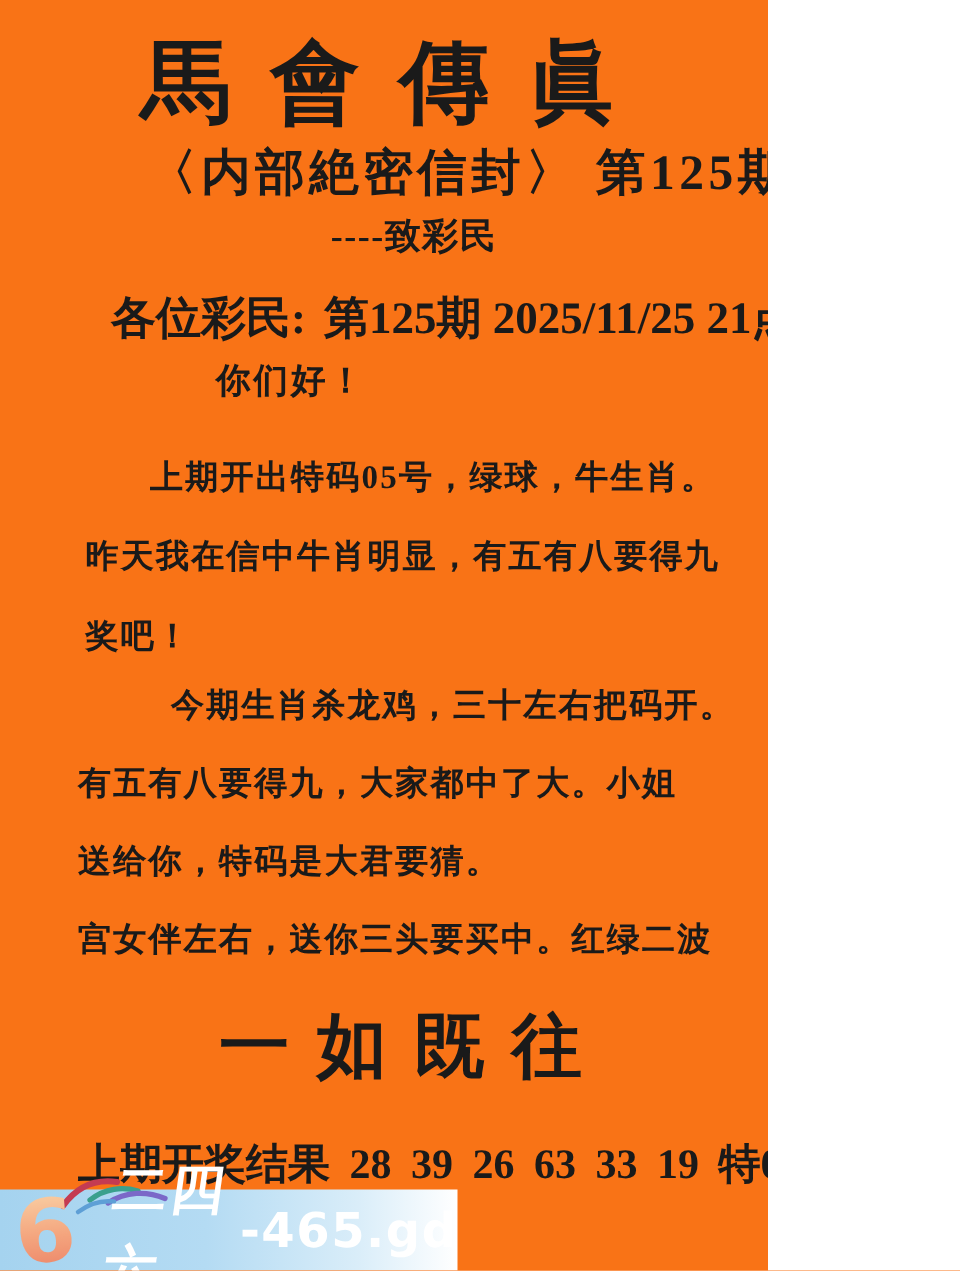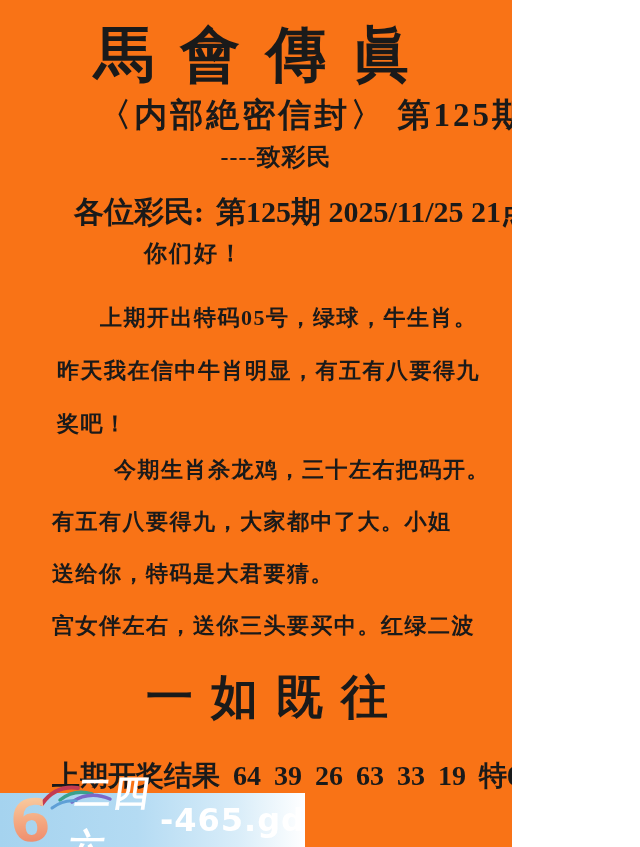--- a/index.html
+++ b/index.html
@@ -95,21 +95,21 @@
   <div class="para para2">
     <div class="line">今期生肖杀龙鸡，三十左右把码开。</div>
     <div class="line">有五有八要得九，大家都中了大。小姐</div>
     <div class="line">送给你，特码是大君要猜。</div>
     <div class="line">宫女伴左右，送你三头要买中。红绿二波</div>
   </div>
 
   <div class="abs slogan">一如既往</div>
 
   <div class="abs results">
-    <span>上期开奖结果</span><span class="num">64</span><span class="num">39</span><span class="num">26</span><span class="num">63</span><span class="num">33</span><span class="num">19</span><span class="special">特05</span>
+    <span>上期开奖结果</span><span class="num">28</span><span class="num">39</span><span class="num">26</span><span class="num">63</span><span class="num">33</span><span class="num">19</span><span class="special">特05</span>
   </div>
 
   <div class="logo-band">
     <div class="band-inner">
       <svg class="ribbons" width="78" height="30" viewBox="0 0 78 30">
         <path d="M4 22 C 14 8, 26 4, 40 6" stroke="#c43b52" stroke-width="4" fill="none" stroke-linecap="round"></path>
         <path d="M22 18 C 32 10, 44 9, 54 12" stroke="#3aa08d" stroke-width="3.5" fill="none" stroke-linecap="round"></path>
         <path d="M34 20 C 46 12, 60 12, 72 17" stroke="#7b68c8" stroke-width="3.5" fill="none" stroke-linecap="round"></path>
         <path d="M14 26 C 22 20, 30 18, 38 19" stroke="#5e9fd6" stroke-width="3" fill="none" stroke-linecap="round"></path>
       </svg>

